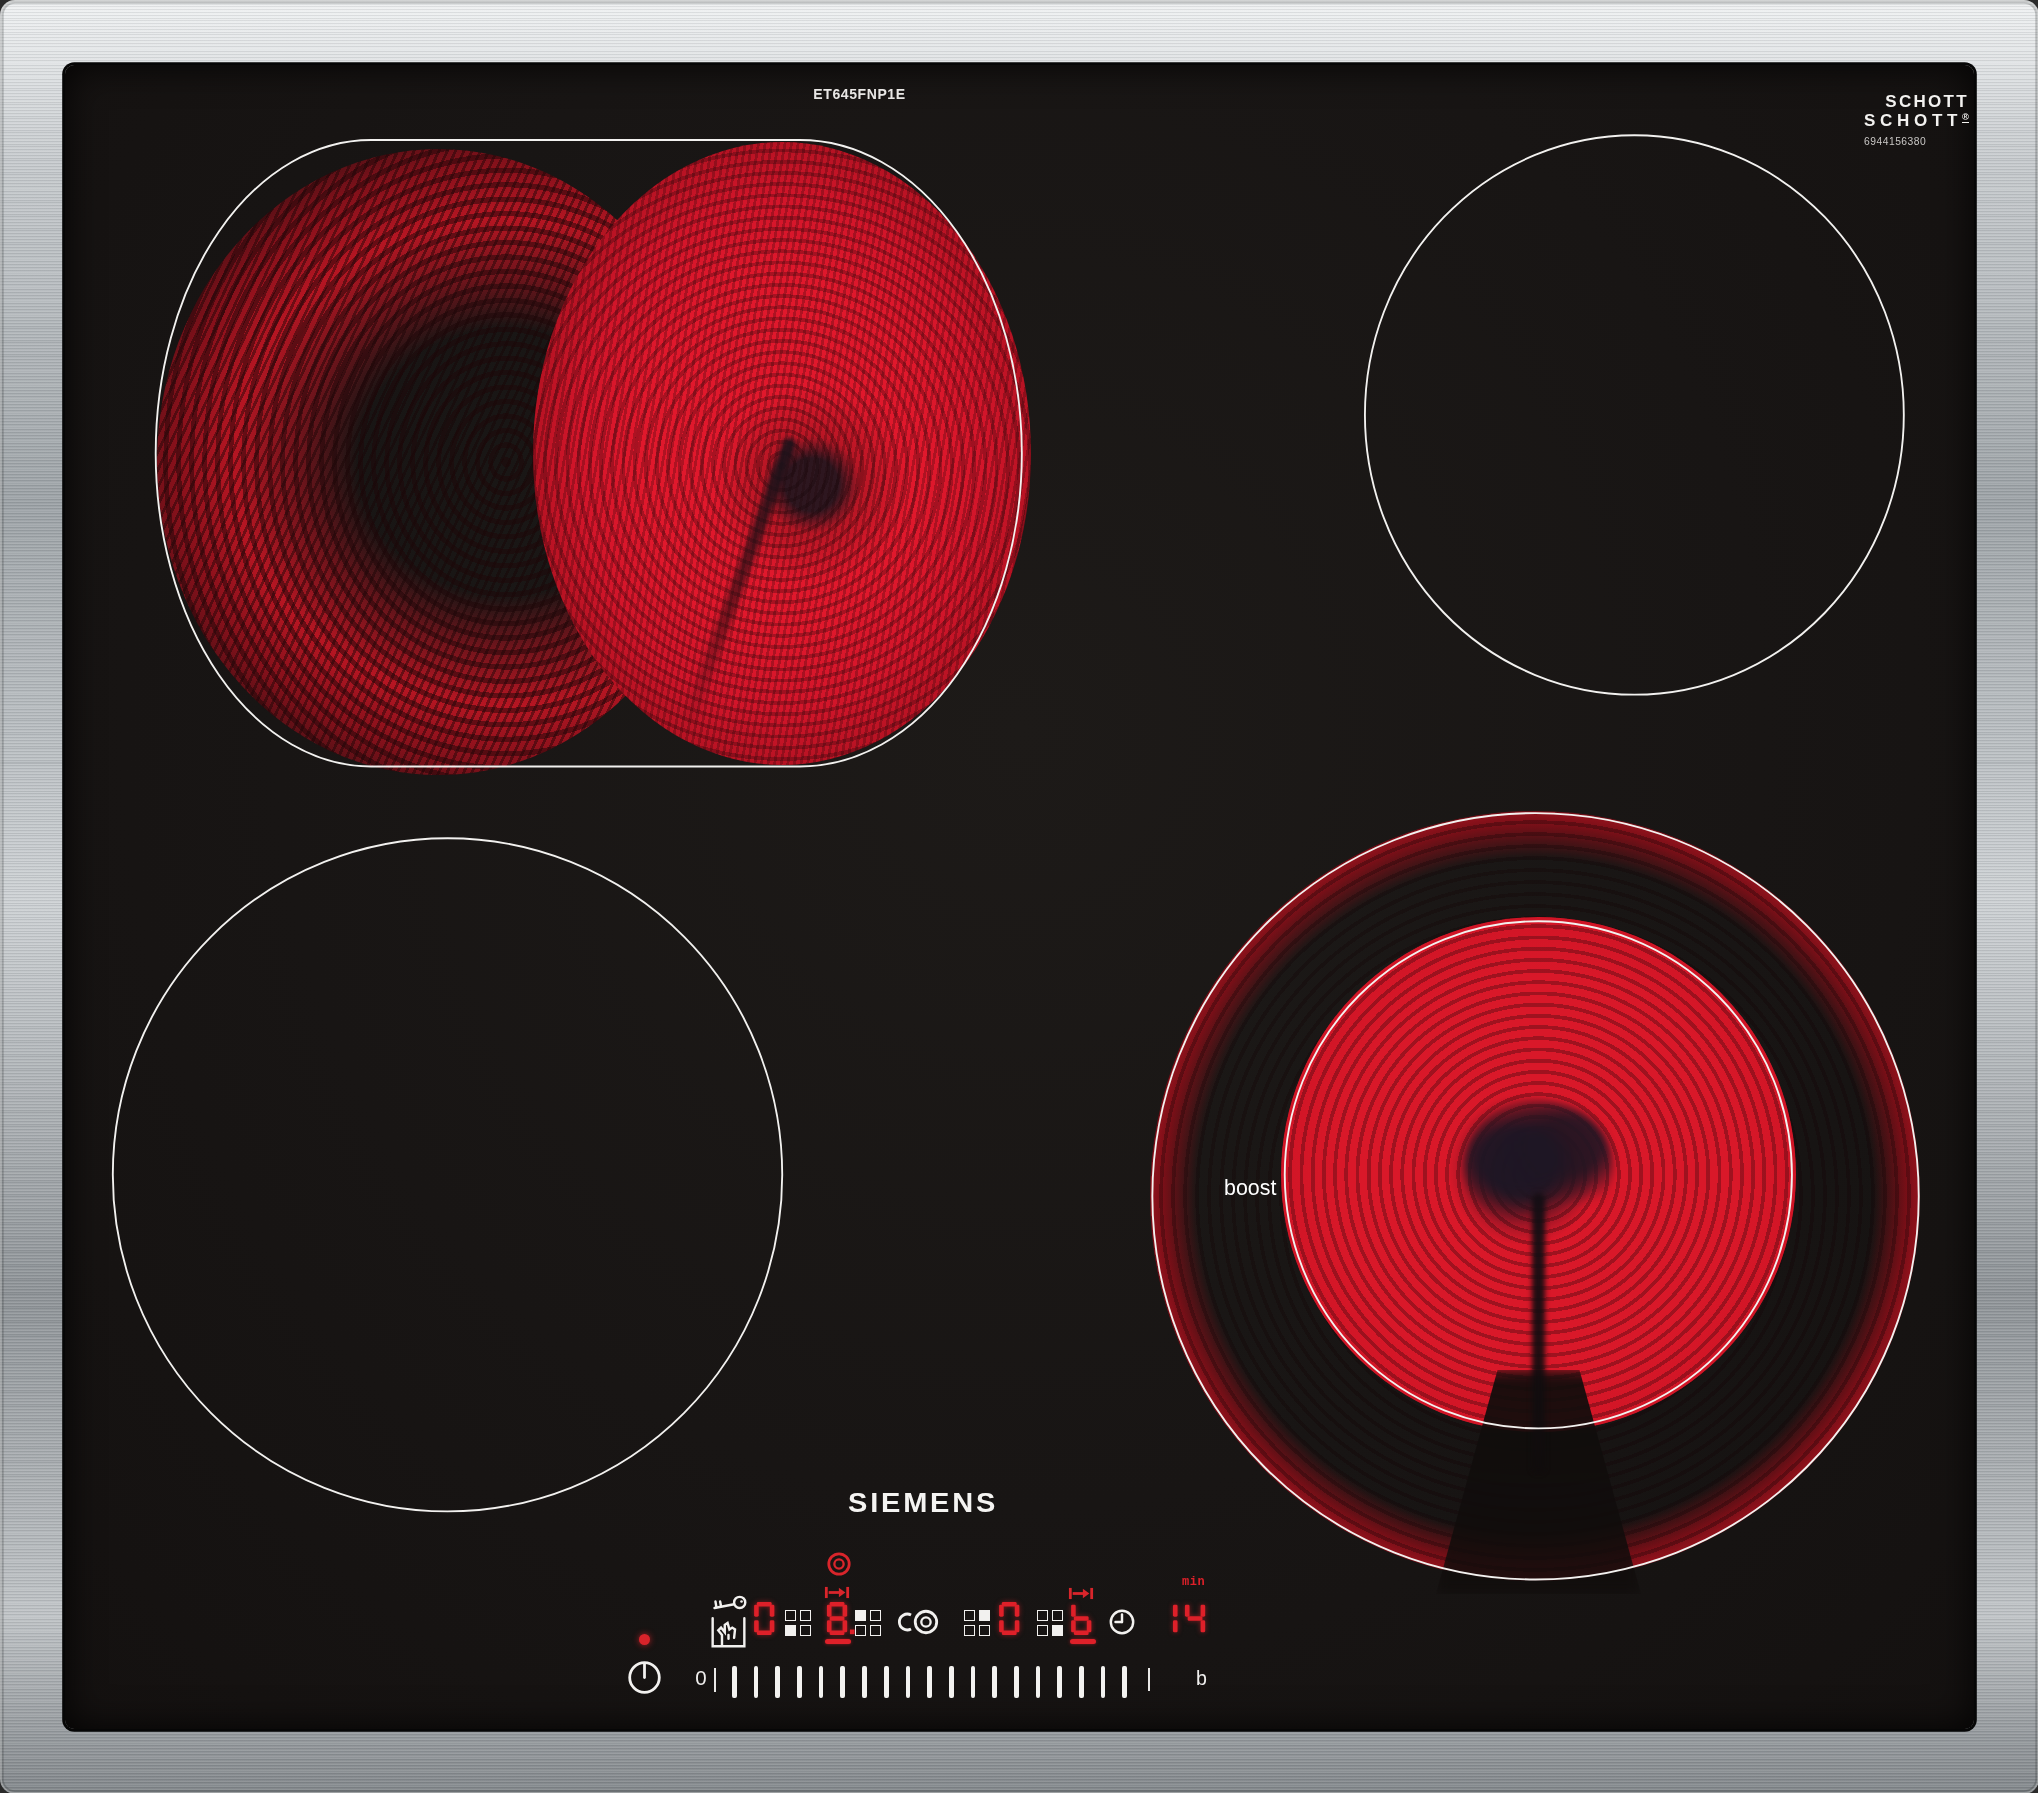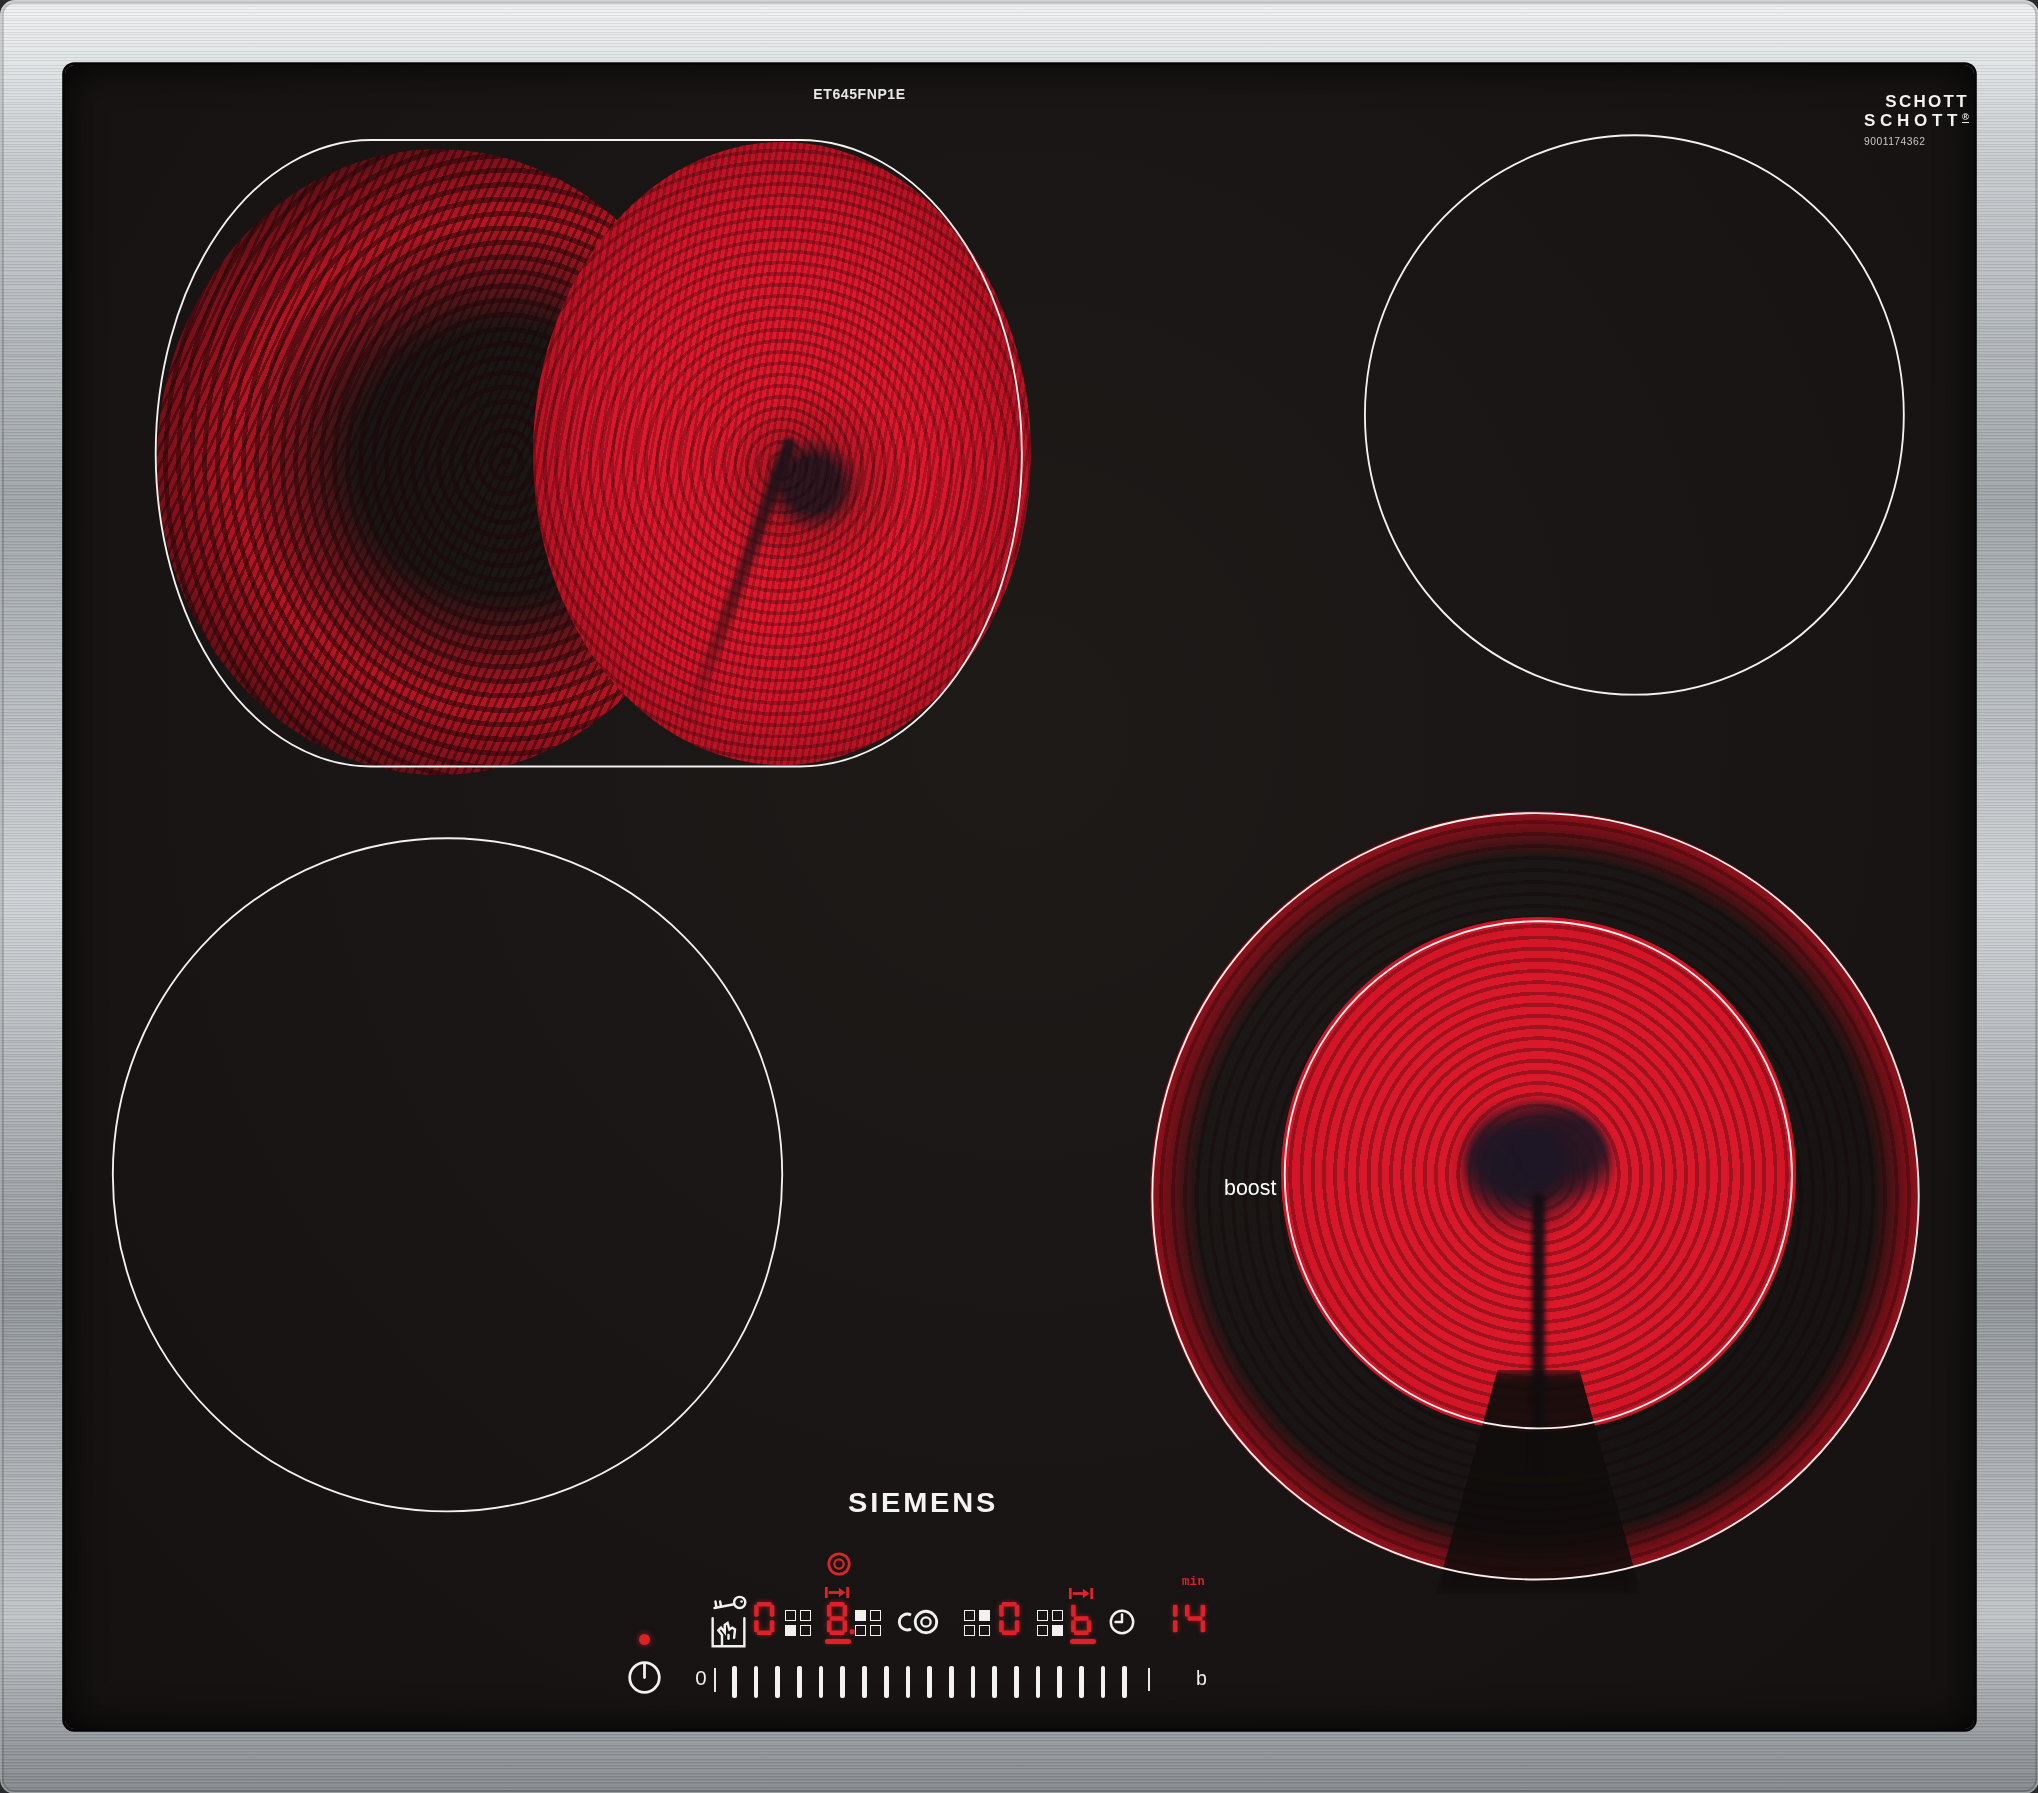--- a/index.html
+++ b/index.html
@@ -101,21 +101,21 @@
           <ellipse cx="480" cy="1260" rx="359" ry="361"></ellipse>
           <circle cx="1647" cy="1283" r="411"></circle>
           <circle cx="1650" cy="1260" r="272"></circle>
         </g>
       </svg>
 
       <div class="abs model">ET645FNP1E</div>
       <div class="abs schott">
         <div class="l1">SCHOTT</div>
         <div class="l2"><span>SCHOTT</span><span class="reg">®</span></div>
-        <div class="code">9001174362</div>
+        <div class="code">6944156380</div>
       </div>
       <div class="abs siemens">SIEMENS</div>
       <div class="abs boost">boost</div>
 
       <svg class="abs" style="left:826px;top:1551px" width="26" height="26" viewBox="0 0 28 28">
         <circle cx="14" cy="14" r="11" fill="none" stroke="#d9252b" stroke-width="3"></circle>
         <circle cx="14" cy="14" r="5" fill="none" stroke="#d9252b" stroke-width="2.5"></circle>
       </svg>
 
       <div class="abs red-dot"></div>

